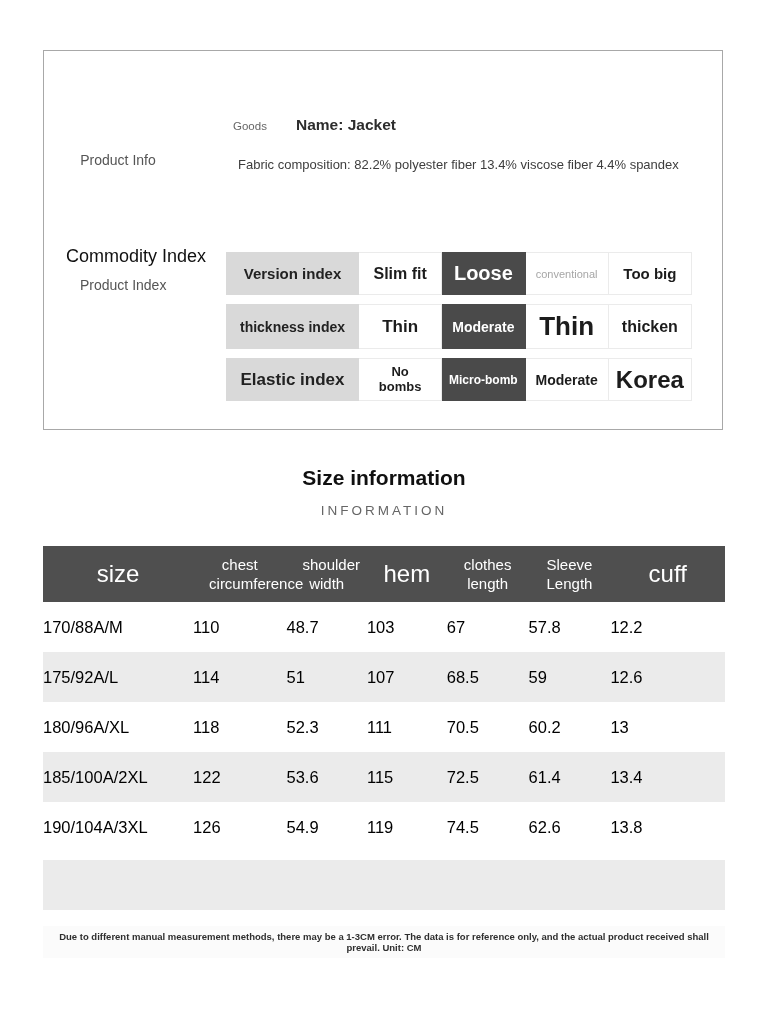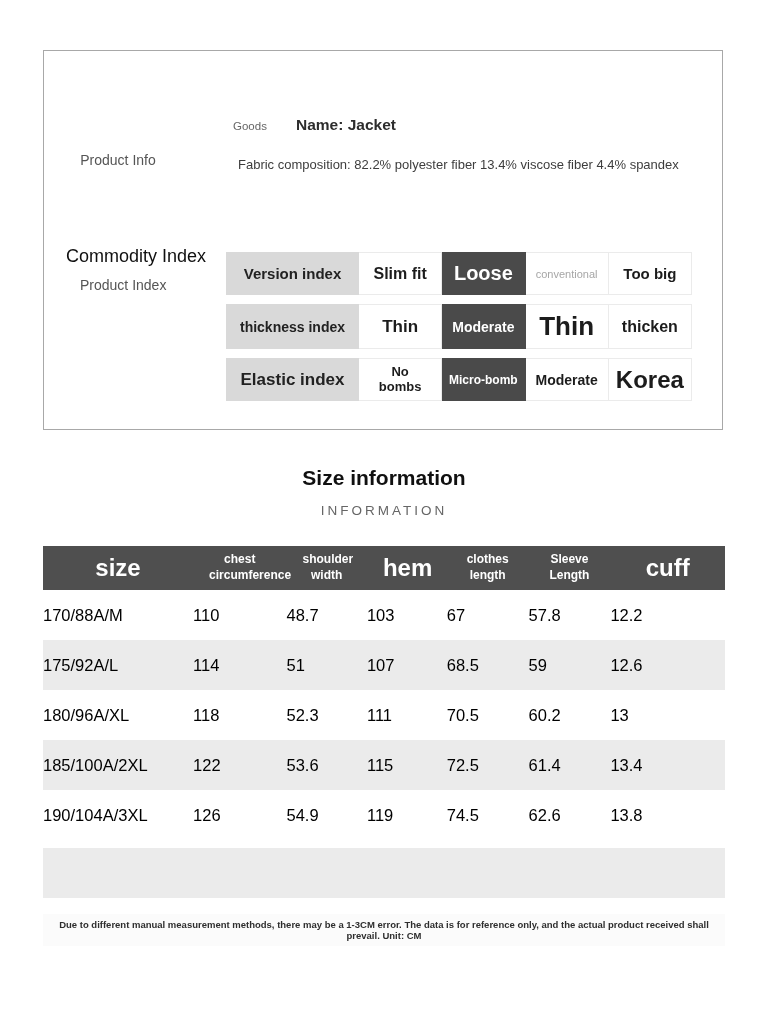--- a/index.html
+++ b/index.html
@@ -54,24 +54,24 @@
     position:absolute; left:0; top:466px; width:768px; text-align:center;
     font-size:21px; font-weight:700; color:#101010; margin:0;
   }
   .size-sub {
     position:absolute; left:0; top:503px; width:768px; text-align:center;
     font-size:13.5px; color:#666; letter-spacing:3px;
   }
   .size-table-wrap { position:absolute; left:43px; top:546px; width:682px; }
   table.size-table { width:100%; border-collapse:collapse; table-layout:fixed; }
   .size-table thead th {
-    background:#4f4f4f; color:#fff; height:44px; vertical-align:middle;
-    font-weight:700; line-height:1.3; padding:0 16px;
+    background:#4f4f4f; color:#fff; height:56px; vertical-align:middle;
+    font-weight:400; line-height:1.3; padding:0 16px;
   }
-  th.small { font-size:12px; font-weight:600; }
+  th.small { font-size:15px; font-weight:600; }
   th.big   { font-size:24px; }
   .size-table tbody td {
     height:50px; text-align:left; font-size:16.5px; color:#000000;
     vertical-align:middle; padding:0;
   }
   .size-table tbody tr:nth-child(even) { background:#ebebeb; }
   .empty-row { margin-top:8px; height:50px; background:#ebebeb; }
   .note-bar {
     margin-top:16px; text-align:center; font-size:9.5px; color:#2e2e2e;
     font-weight:600; padding:5px 0; background:#fbfbfb;

